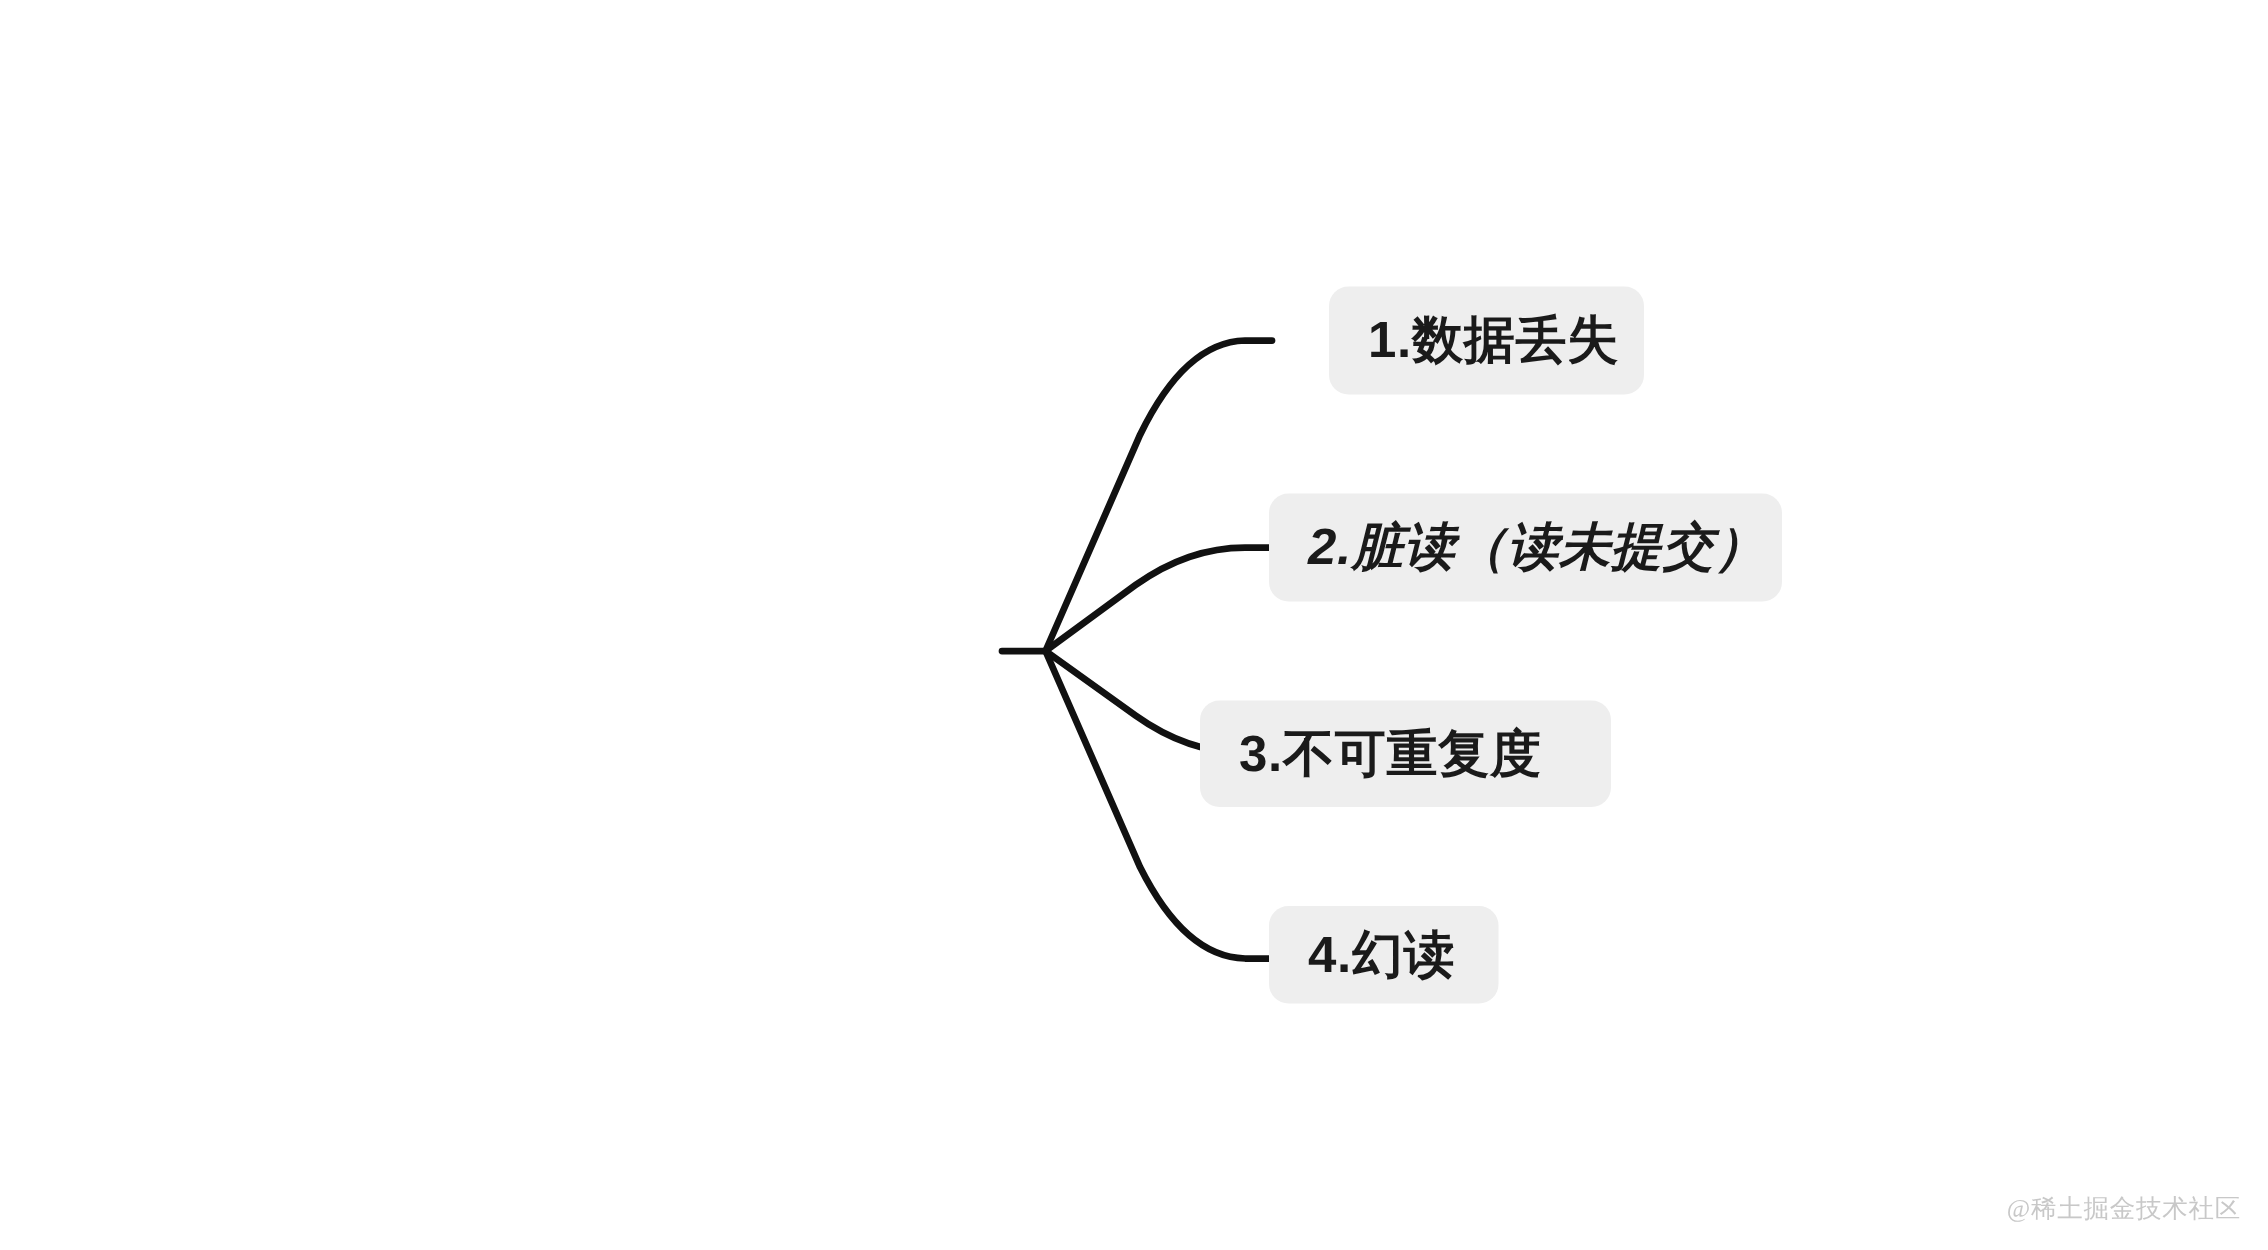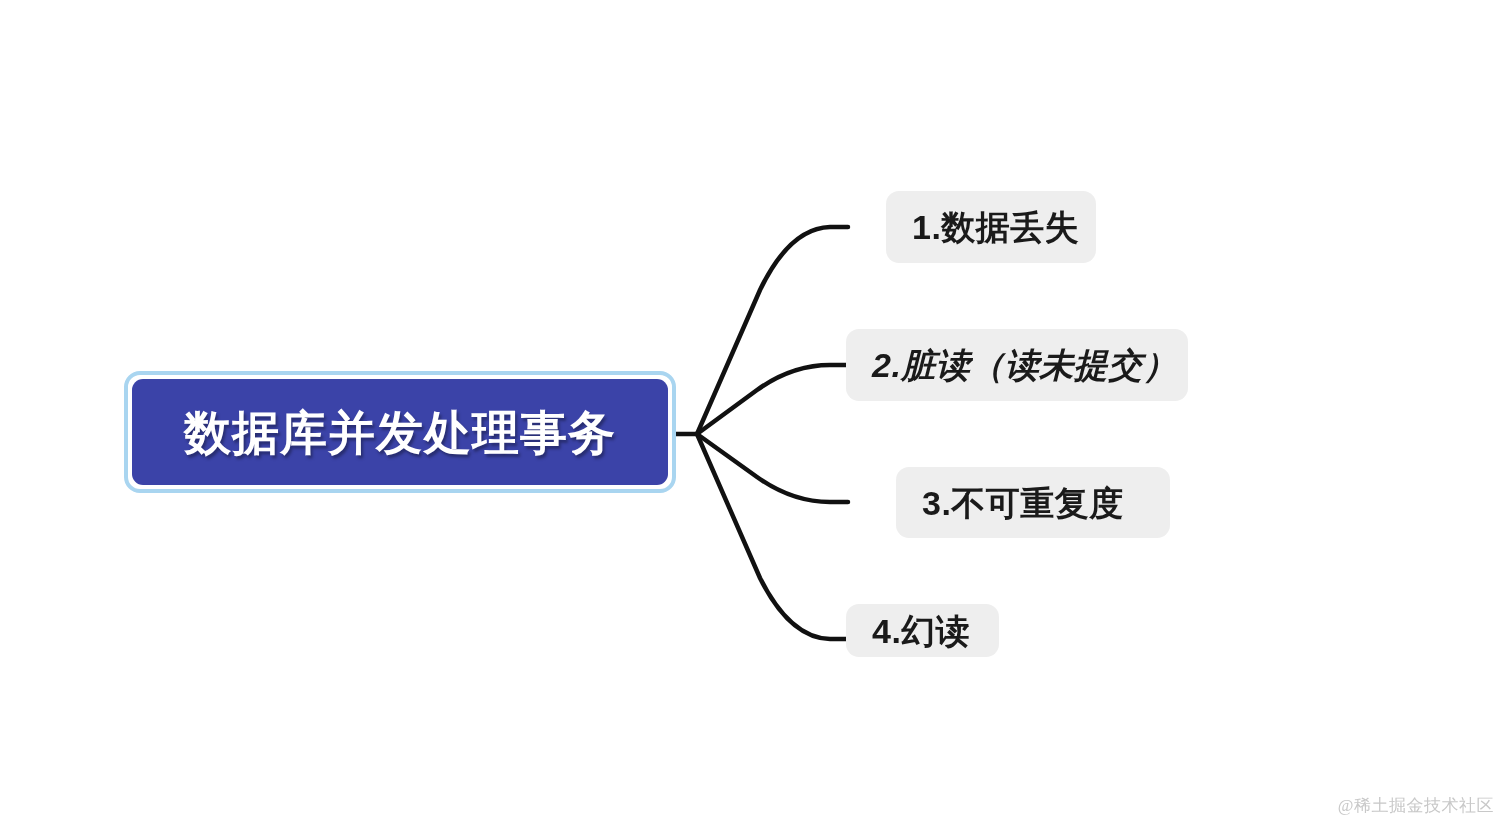--- a/index.html
+++ b/index.html
@@ -73,22 +73,22 @@
     font-size: 34px;
     font-weight: bold;
     line-height: 1;
     white-space: nowrap;
     padding-left: 26px;
     padding-right: 26px;
     letter-spacing: 0.5px;
   }
   #branch-0 { left: 846px; top: 191px; width: 210px; height: 72px; margin-left: 40px; }
   #branch-1 { left: 846px; top: 329px; width: 342px; height: 72px; font-style: italic; }
-  #branch-2 { left: 896px; top: 467px; width: 274px; height: 71px; }
-  #branch-3 { left: 846px; top: 604px; width: 153px; height: 53px; }
+  #branch-2 { left: 800px; top: 467px; width: 274px; height: 71px; }
+  #branch-3 { left: 846px; top: 604px; width: 153px; height: 65px; }
   
   #watermark {
     position: absolute;
     right: 18px;
     bottom: 16px;
     font-size: 17px;
     color: #c8c8c8;
     white-space: nowrap;
     letter-spacing: 0.5px;
     font-family: Liberation Serif, serif;
@@ -102,25 +102,20 @@
   <svg id="connectors" viewBox="0 0 1512 833" xmlns="http://www.w3.org/2000/svg">
     <g fill="none" stroke="#111111" stroke-width="4.5" stroke-linecap="round">
       <path d="M 668 434 L 697 434"></path>
       <path d="M 697 434 L 760 290 Q 790 228 830 227 L 848 227"></path>
       <path d="M 697 434 L 757 390 Q 792 365 830 365 L 848 365"></path>
       <path d="M 697 434 L 757 477 Q 792 502 830 502 L 848 502"></path>
       <path d="M 697 434 L 760 578 Q 790 638 830 639 L 848 639"></path>
     </g>
   </svg>
 
-  <div id="root-node">
-    <div id="root-inner">
-      <span id="root-label">数据库并发处理事务</span>
-    </div>
-  </div>
 
   <div class="branch-node" id="branch-0">
     <span class="branch-label">1.数据丢失</span>
   </div>
 
   <div class="branch-node" id="branch-1">
     <span class="branch-label">2.脏读（读未提交）</span>
   </div>
 
   <div class="branch-node" id="branch-2">

